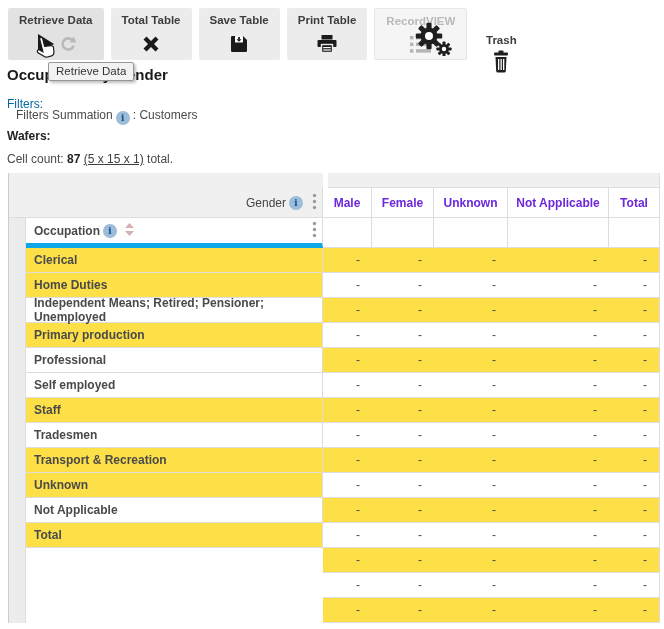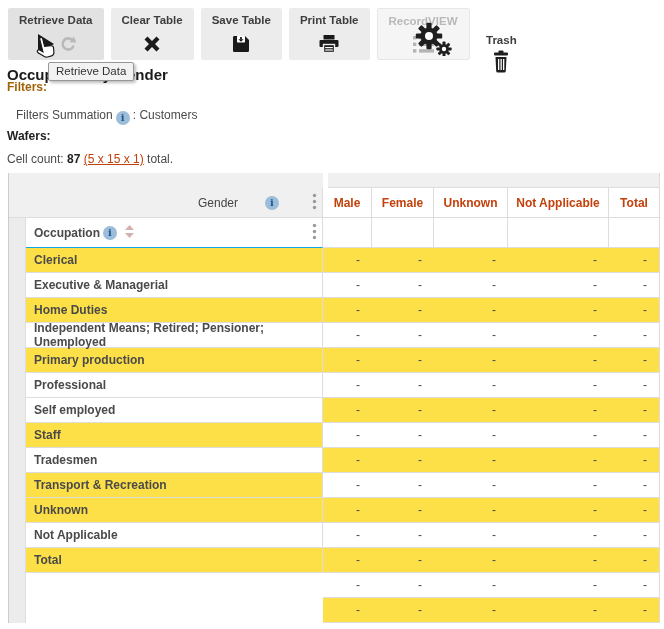--- a/index.html
+++ b/index.html
@@ -21,50 +21,50 @@
   .trash-btn svg{margin-top:4px;}
 
   
   .hand-cursor{position:absolute;left:34px;top:36px;z-index:60;}
   .tooltip{position:absolute;left:48px;top:62px;z-index:50;background:#f2f2f2;border:1px solid #979797;
            border-radius:2px;padding:2px 7px 3px;font-size:11.5px;color:#333;
            box-shadow:2px 2px 3px rgba(0,0,0,0.25);white-space:nowrap;}
 
   
   .page-title{position:absolute;left:7px;top:66px;font-size:15px;font-weight:bold;color:#1a1a1a;}
-  .filters-h{position:absolute;left:7px;top:80px;font-size:12px;font-weight:bold;color:#a16207;}
+  .filters-h{position:absolute;left:7px;top:97px;font-size:12px;font-weight:normal;color:#0369a1;}
   .filter-line{position:absolute;left:16px;top:108px;font-size:12px;color:#4a4a4a;}
   .wafers-h{position:absolute;left:7px;top:129px;font-size:12px;font-weight:bold;color:#222;}
   .cellcount{position:absolute;left:7px;top:152px;font-size:12px;color:#4a4a4a;}
   .cellcount b{color:#222;}
-  .cellcount a{color:#c2410c;text-decoration:underline;cursor:pointer;}
+  .cellcount a{color:#404040;text-decoration:underline;cursor:pointer;}
 
   .info-ic{display:inline-flex;width:14px;height:14px;border-radius:50%;background:#9cbcd9;color:#1c5a92;
            font-size:10px;font-weight:bold;font-family:"DejaVu Serif",serif;align-items:center;
            justify-content:center;vertical-align:-2px;margin:0 3px;cursor:pointer;}
 
   
   .tbl{position:absolute;left:8px;top:173px;width:650px;height:450px;box-sizing:content-box;
        border-left:1px solid #ccc;border-right:1px solid #ddd;font-size:12px;}
   .strip-left{position:absolute;left:0;top:0;width:314px;height:15px;background:#f0f0f0;}
   .strip-right{position:absolute;left:319px;top:0;width:331px;height:15px;background:#f0f0f0;
                border-bottom:1px solid #ddd;box-sizing:border-box;}
   .hdr-left{position:absolute;left:0;top:15px;width:314px;height:30px;background:#f0f0f0;
             border-bottom:1px solid #ddd;border-right:1px solid #ddd;box-sizing:border-box;
-            display:flex;align-items:center;padding:0 5px 0 8px;gap:24px;}
+            display:flex;align-items:center;padding:0 5px 0 8px;}
   .hdr-left .axis{margin-left:auto;color:#444;}
   .hdr-data{position:absolute;left:314px;top:15px;width:336px;}
   .colrow{display:grid;grid-template-columns:49px 62px 74px 101px 50px;height:30px;}
-  .col-h{display:flex;align-items:center;justify-content:center;font-weight:bold;color:#c2410c;
+  .col-h{display:flex;align-items:center;justify-content:center;font-weight:bold;color:#6d28d9;
          border-right:1px solid #ddd;border-bottom:1px solid #ddd;box-sizing:border-box;}
   .col-h:last-child{border-right:none;}
   .gutter{position:absolute;left:0;top:45px;width:17px;height:405px;background:#ececec;
           border-right:1px solid #ddd;box-sizing:border-box;}
   .occ-cell{position:absolute;left:17px;top:45px;width:297px;height:30px;background:#fff;
-            border-bottom:1px solid #0ea5e9;border-right:1px solid #ddd;box-sizing:border-box;
+            border-bottom:5px solid #0ea5e9;border-right:1px solid #ddd;box-sizing:border-box;
             display:flex;align-items:center;padding:0 5px 0 8px;font-weight:bold;color:#4a4a4a;}
   .occ-cell .spacer{flex:1;}
   .body-left{position:absolute;left:17px;top:75px;width:297px;}
   .rlabel{height:25px;box-sizing:border-box;border-bottom:1px solid #ddd;border-right:1px solid #ddd;
           display:flex;align-items:center;padding-left:8px;font-weight:bold;color:#4a4a4a;background:#fff;}
   .body-data{position:absolute;left:314px;top:75px;width:336px;}
   .drow{display:grid;grid-template-columns:49px 62px 74px 101px 50px;height:25px;box-sizing:border-box;
         border-bottom:1px solid #ddd;background:#fff;}
   .alt{background:#fde047;text-align:center;}
   .dcell{display:flex;align-items:center;justify-content:flex-end;padding-right:12px;color:#4a4a4a;}
@@ -83,21 +83,21 @@
         <svg width="40" height="22" viewBox="0 0 40 22">
           <polygon points="2,1 2,21 18,11" fill="#1a1a1a"></polygon>
           <g transform="translate(25,4)">
             <path d="M11.3 3.1 A5.6 5.6 0 1 0 12.6 8.6" fill="none" stroke="#b9b9b9" stroke-width="2.6"></path>
             <polygon points="12.6,-0.5 15.5,5.5 8.5,5.2" fill="#b9b9b9"></polygon>
           </g>
         </svg>
       </span>
     </button>
     <button class="tb-btn">
-      <span>Clear Table</span>
+      <span>Total Table</span>
       <span class="icon-wrap">
         <svg width="22" height="22" viewBox="0 0 22 22">
           <path d="M3.5 6.5 L6.5 3.5 L11 8 L15.5 3.5 L18.5 6.5 L14 11 L18.5 15.5 L15.5 18.5 L11 14 L6.5 18.5 L3.5 15.5 L8 11 Z" fill="#1a1a1a"></path>
         </svg>
       </span>
     </button>
     <button class="tb-btn">
       <span>Save Table</span>
       <span class="icon-wrap">
         <svg width="20" height="20" viewBox="0 0 20 20">
@@ -243,21 +243,20 @@
         <svg width="5" height="17" viewBox="0 0 5 17">
           <circle cx="2.5" cy="2.5" r="1.7" fill="#999"></circle>
             <circle cx="2.5" cy="8.5" r="1.7" fill="#999"></circle>
             <circle cx="2.5" cy="14.5" r="1.7" fill="#999"></circle>
         </svg>
       </span>
     </div>
 
     <div class="body-left" id="body-left">
         <div class="rlabel alt">Clerical</div>
-        <div class="rlabel">Executive &amp; Managerial</div>
         <div class="rlabel alt">Home Duties</div>
         <div class="rlabel">Independent Means; Retired; Pensioner; Unemployed</div>
         <div class="rlabel alt">Primary production</div>
         <div class="rlabel">Professional</div>
         <div class="rlabel">Self employed</div>
         <div class="rlabel alt">Staff</div>
         <div class="rlabel">Tradesmen</div>
         <div class="rlabel alt">Transport &amp; Recreation</div>
         <div class="rlabel alt">Unknown</div>
         <div class="rlabel">Not Applicable</div>

